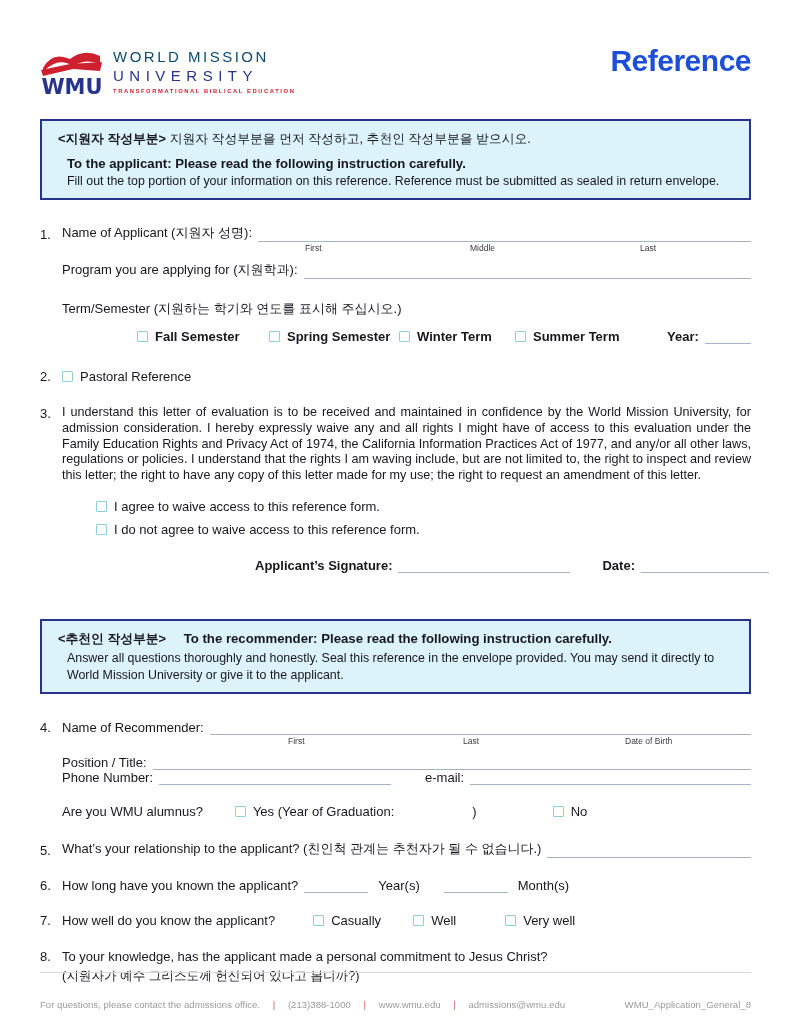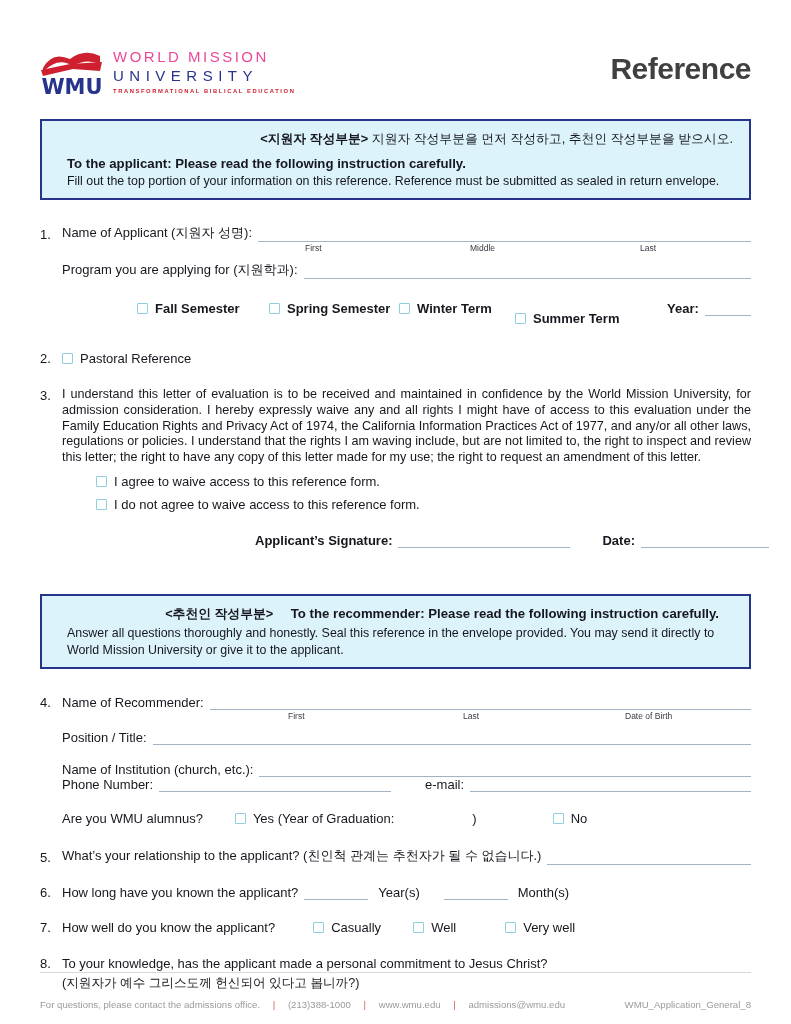--- a/index.html
+++ b/index.html
@@ -6,30 +6,30 @@
   html,body { background:#ffffff; }
   body { font-family:"Liberation Sans", sans-serif; color:#17171f; }
   .page {
     position:relative; width:791px; height:1024px; margin:0 auto;
     background:#fff; overflow:hidden; padding:44px 40px 0 40px;
   }
   
   .header { display:flex; justify-content:space-between; align-items:flex-start; height:58px; }
   .brand { display:flex; align-items:flex-start; gap:9px; }
   .brand-text { padding-top:4px; }
-  .brand-line1 { font-size:15px; letter-spacing:2.5px; color:#ec4899; font-weight:500; }
+  .brand-line1 { font-size:15px; letter-spacing:2.5px; color:#0c4a6e; font-weight:500; }
   .brand-line2 { font-size:15px; letter-spacing:5.5px; color:#27348b; font-weight:500; margin-top:2px; }
   .brand-tagline { font-size:5.8px; letter-spacing:1.6px; color:#cf202f; margin-top:4px; font-weight:bold; }
-  .doc-title { font-size:30px; font-weight:bold; color:#404040; letter-spacing:-0.5px; margin-top:8px; }
+  .doc-title { font-size:30px; font-weight:bold; color:#1d4ed8; letter-spacing:-0.5px; }
   
   .infobox {
     border:2px solid #27348b; background:#dcf3fb;
     margin-top:17px; padding:10px 16px 9px 16px;
   }
-  .infobox .kline { font-size:12.8px; margin-bottom:8px;text-align:right; }
+  .infobox .kline { font-size:12.8px; margin-bottom:8px; }
   .infobox .kbold { font-weight:bold; }
   .infobox .heading { font-size:13.2px; font-weight:bold; margin-left:9px; }
   .infobox .bodytext { font-size:12.4px; margin-left:9px; margin-top:2px; line-height:1.32; }
   .infobox.recommender .kline { margin-bottom:2px; }
   .infobox.recommender .kbold { margin-right:14px; }
   
   .row { display:flex; align-items:flex-end; }
   .num { width:22px; font-size:13px; flex:none; }
   .lbl { font-size:13px; white-space:nowrap; }
   .fline { flex:1; border-bottom:1px solid #a2b4c4; height:15px; margin-left:6px; }
@@ -40,21 +40,21 @@
   .cb {
     display:inline-block; width:11px; height:11px; flex:none;
     border:1.5px solid #8ecfdd; background:#fff; border-radius:1px;
     vertical-align:-1px; margin-right:7px;
   }
   .opt { display:flex; align-items:center; font-size:13px; font-weight:600; white-space:nowrap; cursor:default; }
   .opt.normal { font-weight:normal; }
   
   .para { font-size:12.6px; line-height:15.6px; text-align:justify; margin-left:22px; }
   .p3row { display:flex; align-items:flex-start; margin-top:21px; }
-  .waive { margin-left:56px; margin-top:9px; }
+  .waive { margin-left:56px; margin-top:16px; }
   .sigrow { display:flex; align-items:flex-end; margin-top:21px; margin-left:215px; }
   
   .footer {
     position:absolute; left:40px; right:40px; bottom:14px;
     border-top:1px solid #d8d8d8; padding-top:26px;
     display:flex; justify-content:space-between;
     font-size:9.6px; color:#9b9b9b;
   }
   .footer .sep { color:#d35f63; margin:0 10px; }
   .klabel { font-size:12.6px; }
@@ -98,34 +98,37 @@
     <span style="left:20px;">First</span>
     <span style="left:185px;">Middle</span>
     <span style="left:355px;">Last</span>
   </div>
 
   <div class="row" style="margin-top:6px; margin-left:22px;">
     <span class="lbl">Program you are applying for (지원학과):</span>
     <span class="fline"></span>
   </div>
 
+  <div class="row" style="margin-top:21px; margin-left:22px;">
+    <span class="lbl">Term/Semester (지원하는 학기와 연도를 표시해 주십시오.)</span>
+  </div>
   <div class="row" style="margin-top:11px; margin-left:50px; align-items:center;">
     <span class="opt" style="width:132px;margin-left:47px;">
       <span class="cb"></span>
       <span>Fall Semester</span>
     </span>
     <span class="opt" style="width:130px;">
       <span class="cb"></span>
       <span>Spring Semester</span>
     </span>
     <span class="opt" style="width:116px;">
       <span class="cb"></span>
       <span>Winter Term</span>
     </span>
-    <span class="opt" style="width:152px;margin-top:21px;">
+    <span class="opt" style="width:152px;">
       <span class="cb"></span>
       <span>Summer Term</span>
     </span>
     <span class="lbl" style="font-weight:600;">Year:</span>
     <span class="fline" style="max-width:110px;"></span>
   </div>
 
   <div class="row" style="margin-top:25px; align-items:center;">
     <span class="num">2.</span>
     <span class="opt normal">
@@ -174,24 +177,20 @@
     <span style="left:63px;">First</span>
     <span style="left:238px;">Last</span>
     <span style="left:400px;">Date of Birth</span>
   </div>
 
   <div class="row" style="margin-top:7px; margin-left:22px;">
     <span class="lbl">Position / Title:</span>
     <span class="fline"></span>
   </div>
 
-  <div class="row" style="margin-top:17px; margin-left:22px;">
-    <span class="lbl">Name of Institution (church, etc.):</span>
-    <span class="fline"></span>
-  </div>
 
   <div class="row" style="margin-left:22px;align-items:center;">
     <span class="lbl">Phone Number:</span>
     <span class="fline fixed" style="width:232px;"></span>
     <span class="lbl" style="margin-left:34px;">e-mail:</span>
     <span class="fline"></span>
   </div>
 
   <div class="row" style="margin-top:19px; margin-left:22px; align-items:center;">
     <span class="lbl">Are you WMU alumnus?</span>

